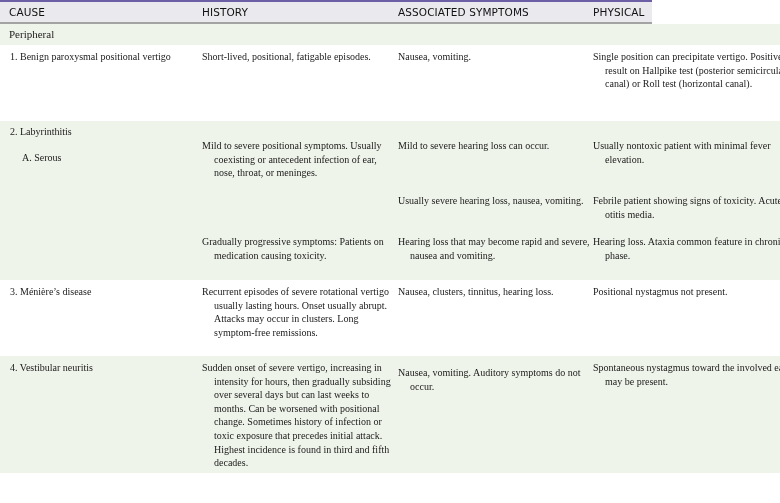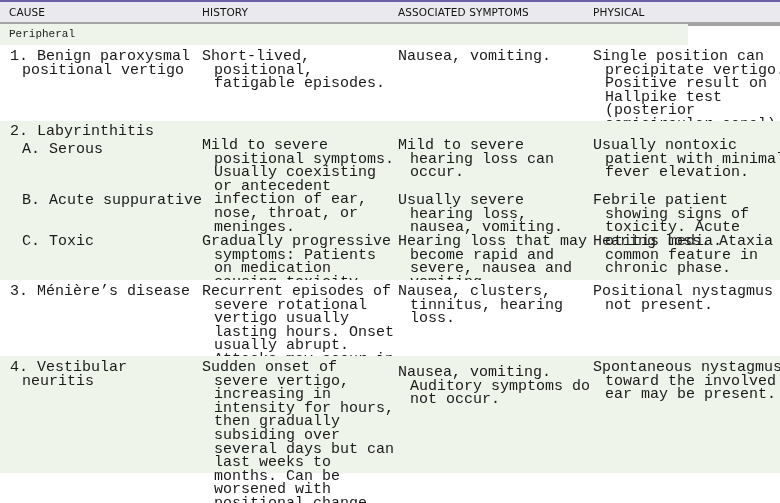--- a/index.html
+++ b/index.html
@@ -1,33 +1,33 @@
 <!DOCTYPE html>
 <html><head>
 <meta charset="utf-8">
 <style>
   html, body { margin: 0; padding: 0; }
   body { width: 780px; height: 503px; overflow: hidden; background: #ffffff; position: relative; }
   .table { position: absolute; left: 0; top: 0; width: 780px; }
   .header {
-    position: absolute; left: 0; top: 0; width: 780px; height: 20px;
+    position: absolute; left: 0; top: 0; width: 652px; height: 20px;
     background: #e9e9ee; border-top: 2px solid #6d5fa6; border-bottom: 4px solid #a3a3a3;
     font-family: "DejaVu Sans", sans-serif; font-size: 10.5px; color: #111;
   }
   .hcell { position: absolute; top: 4px; letter-spacing: 0.1px; }
   .section {
-    position: absolute; left: 0; top: 24px; width: 688px; height: 21px; background: #eff4ea;
-    font-family: Liberation Mono, monospace; font-size: 11px; color: #222;
+    position: absolute; left: 0; top: 24px; width: 780px; height: 21px; background: #eff4ea;
+    font-family: Liberation Serif, serif; font-size: 11px; color: #222;
   }
   .section span { position: absolute; left: 9px; top: 4px; }
   .row { position: absolute; left: 0; width: 780px; }
   .row.green { background: #eff4ea; padding-left: 40px; }
   .row.white { background: #ffffff; }
   .cell {
-    position: absolute; font-family: Liberation Mono, monospace; font-size: 15px;
+    position: absolute; font-family: Liberation Serif, serif; font-size: 10px;
     line-height: 13.6px; color: #1a1a1a;
   }
   .hang { padding-left: 12px; text-indent: -12px; }
   .c1 { left: 10px; width: 185px; }
   .c1.sub { left: 22px; }
   .c2 { left: 202px; width: 185px; }
   .c3 { left: 398px; width: 185px; }
   .c4 { left: 593px; width: 185px; }
 </style>
 </head>
@@ -49,30 +49,28 @@
   <div class="row white" style="top:45px;height:76px">
     <div class="cell c1 hang" style="top:5px">1. Benign paroxysmal positional vertigo</div>
     <div class="cell c3 hang" style="top:5px">Nausea, vomiting.</div>
     <div class="cell c2 hang" style="top:5px">Short-lived, positional, fatigable episodes.</div>
     <div class="cell c4 hang" style="top:5px">Single position can precipitate vertigo. Positive result on Hallpike test (posterior semicircular canal) or Roll test (horizontal canal).</div>
   </div>
 
   <div class="row green" style="top:121px;height:159px">
     <div class="cell c1" style="top:4px">2. Labyrinthitis</div>
 
-    <div class="cell c1 sub" style="top:22px">A. Serous</div>
+    <div class="cell c1 sub" style="top:30px">A. Serous</div>
     <div class="cell c2 hang" style="top:18px">Mild to severe positional symptoms. Usually coexisting or antecedent infection of ear, nose, throat, or meninges.</div>
     <div class="cell c3 hang" style="top:18px">Mild to severe hearing loss can occur.</div>
     <div class="cell c4 hang" style="top:18px">Usually nontoxic patient with minimal fever elevation.</div>
 
-    <div class="cell c1 sub" style="top:73px">B. Acute suppurative</div>
     <div class="cell c3 hang" style="top:73px">Usually severe hearing loss, nausea, vomiting.</div>
     <div class="cell c4 hang" style="top:73px">Febrile patient showing signs of toxicity. Acute otitis media.</div>
 
-    <div class="cell c1 sub" style="top:114px">C. Toxic</div>
     <div class="cell c2 hang" style="top:114px">Gradually progressive symptoms: Patients on medication causing toxicity.</div>
     <div class="cell c3 hang" style="top:114px">Hearing loss that may become rapid and severe, nausea and vomiting.</div>
     <div class="cell c4 hang" style="top:114px">Hearing loss. Ataxia common feature in chronic phase.</div>
   </div>
 
   <div class="row white" style="top:280px;height:88px">
     <div class="cell c1 hang" style="top:5px">3. Ménière’s disease</div>
     <div class="cell c2 hang" style="top:5px">Recurrent episodes of severe rotational vertigo usually lasting hours. Onset usually abrupt. Attacks may occur in clusters. Long symptom-free remissions.</div>
     <div class="cell c3 hang" style="top:5px">Nausea, clusters, tinnitus, hearing loss.</div>
     <div class="cell c4 hang" style="top:5px">Positional nystagmus not present.</div>

